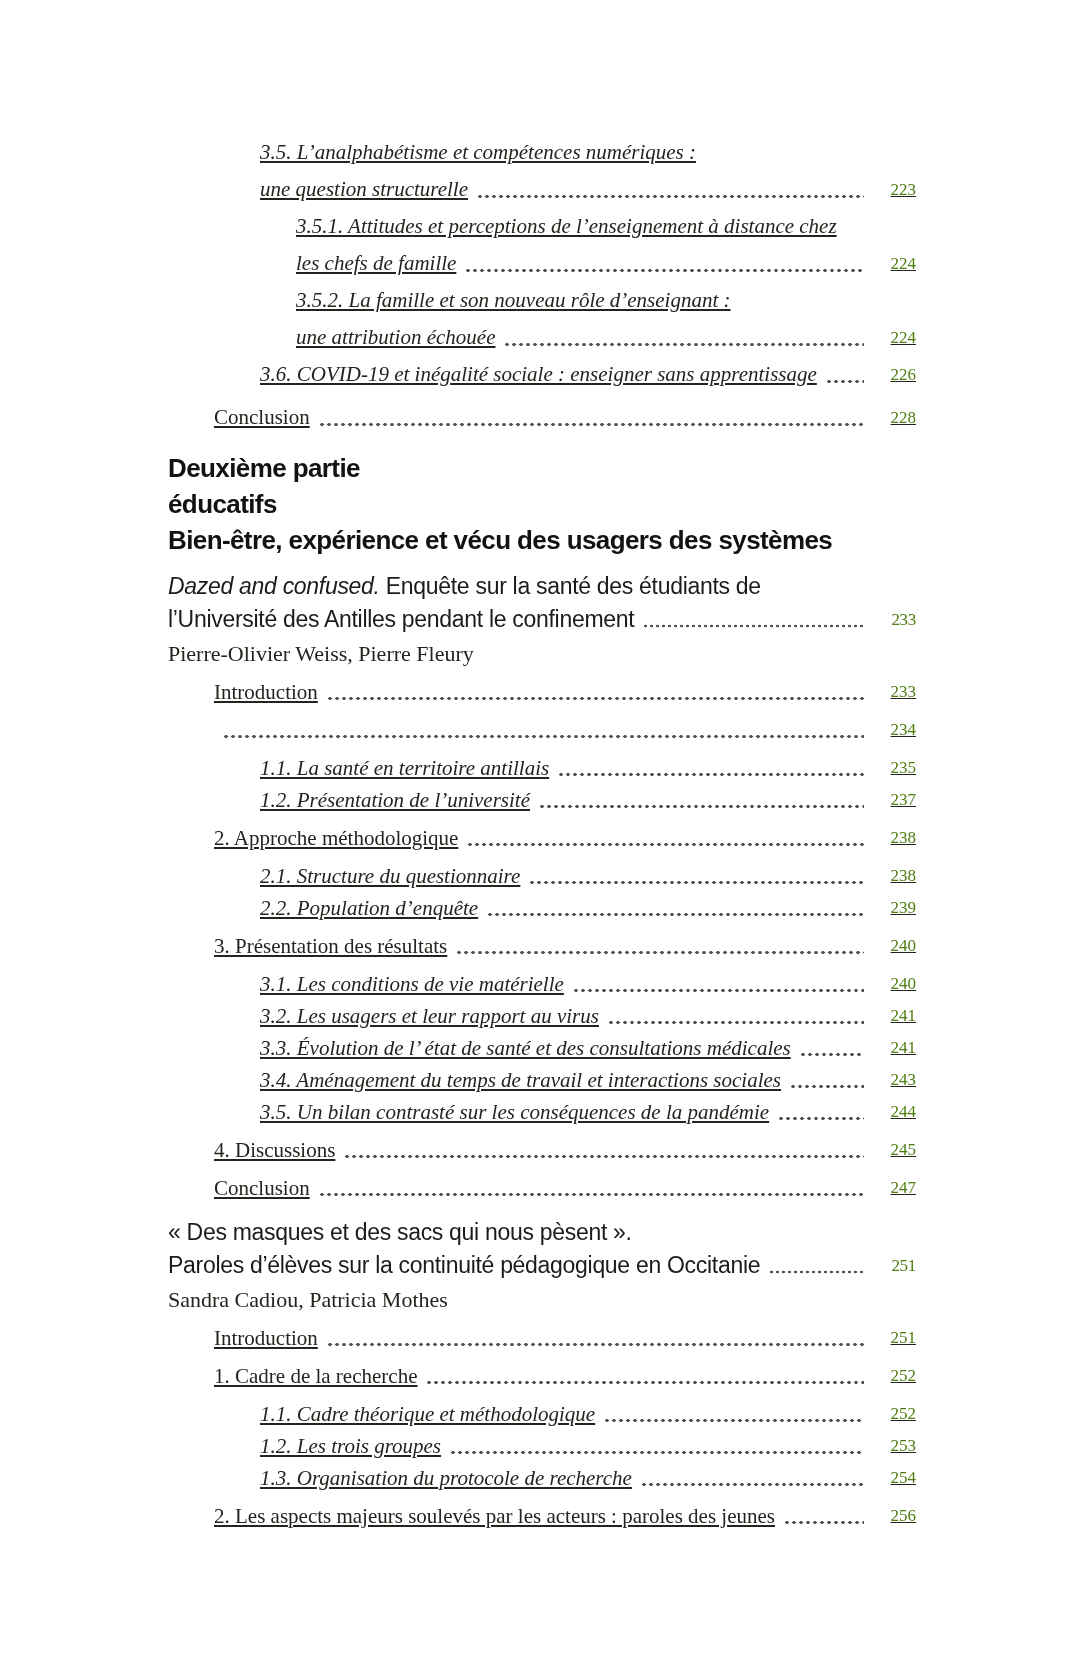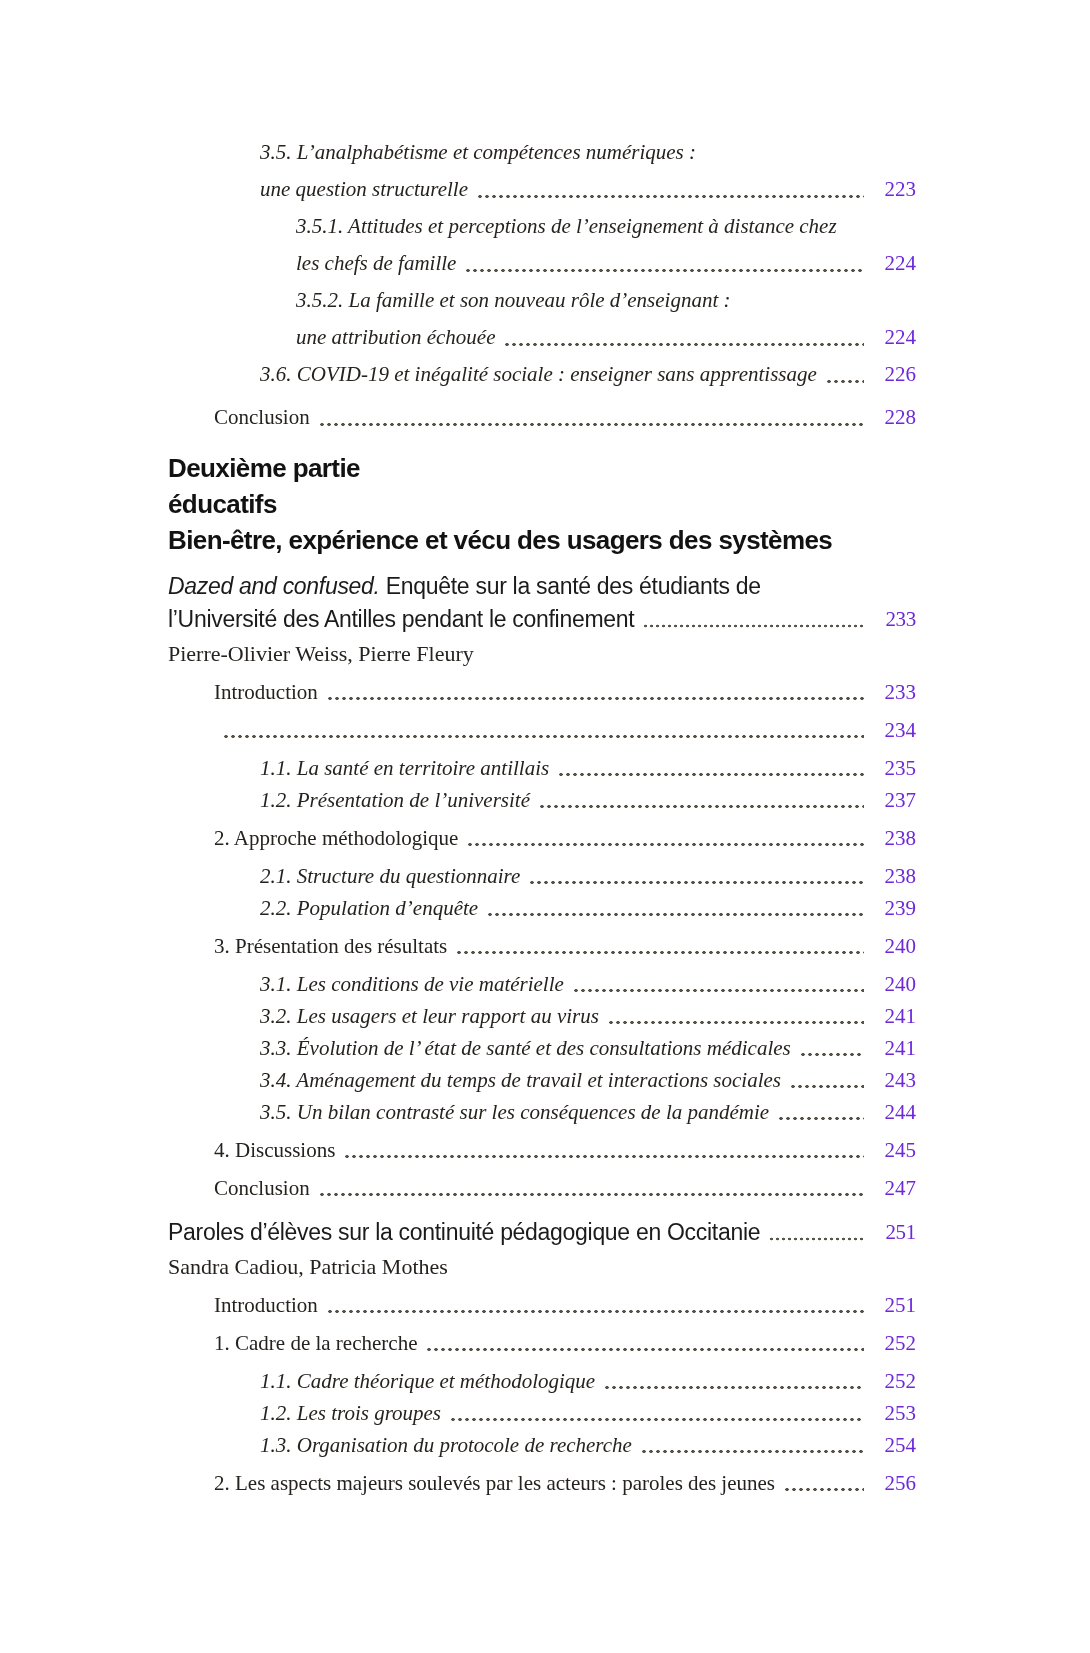--- a/index.html
+++ b/index.html
@@ -27,21 +27,21 @@
   .entry {
     font-size: 21px;
     line-height: 32px;
     color: #26231e;
   }
   .entry.loose { line-height: 37px; }
   .entry.l1 { padding-left: 46px; margin: 6px 0; }
   .entry.l2 { padding-left: 92px; }
   .entry.l3 { padding-left: 128px; }
   .entry.italic .txt { font-style: italic; }
-  .entry-line { display: flex; align-items: center; }
+  .entry-line { display: flex; align-items: center; text-decoration: underline; }
   .entry-line .txt { white-space: nowrap; }
 
   
   .leader {
     flex: 1 1 auto;
     min-width: 14px;
     height: 5px;
     align-self: flex-end;
     margin: 0 8px 7px 10px;
     background-image: radial-gradient(circle at 2px 2.5px, #56524a 1.5px, rgba(0,0,0,0) 1.9px);
@@ -53,22 +53,22 @@
     height: 4px;
     margin-bottom: 8px;
     background-image: radial-gradient(circle at 1.5px 2px, #5a564e 1.2px, rgba(0,0,0,0) 1.6px);
     background-size: 6px 4px;
   }
   .pagenum {
     min-width: 44px;
     text-align: right;
     font-family: "Liberation Serif", serif;
     font-style: normal;
-    font-size: 21px;
-    color: #6d28d9;
+    font-size: 17px;
+    color: #4d7c0f;
     white-space: nowrap;
   }
 
   
   .part-heading {
     font-family: "Liberation Sans", sans-serif;
     font-weight: 700;
     font-size: 26px;
     line-height: 36px;
     letter-spacing: -0.6px;
@@ -265,20 +265,23 @@
       </div>
       <div class="entry l1">
         <div class="entry-line">
           <span class="txt">Conclusion</span>
           <div class="leader"></div>
           <span class="pagenum">247</span>
         </div>
       </div>
       <div class="chapter-title">
         <div class="ct-line">
+          <span class="ct-text"><span class="seg">« Des masques et des sacs qui nous pèsent ».</span></span>
+        </div>
+        <div class="ct-line">
           <span class="ct-text"><span class="seg">Paroles d’élèves sur la continuité pédagogique en Occitanie</span></span>
           <div class="leader fine"></div>
           <span class="pagenum">251</span>
         </div>
       </div>
       <div class="authors">Sandra Cadiou, Patricia Mothes</div>
       <div class="entry l1 entries-group">
         <div class="entry-line">
           <span class="txt">Introduction</span>
           <div class="leader"></div>

